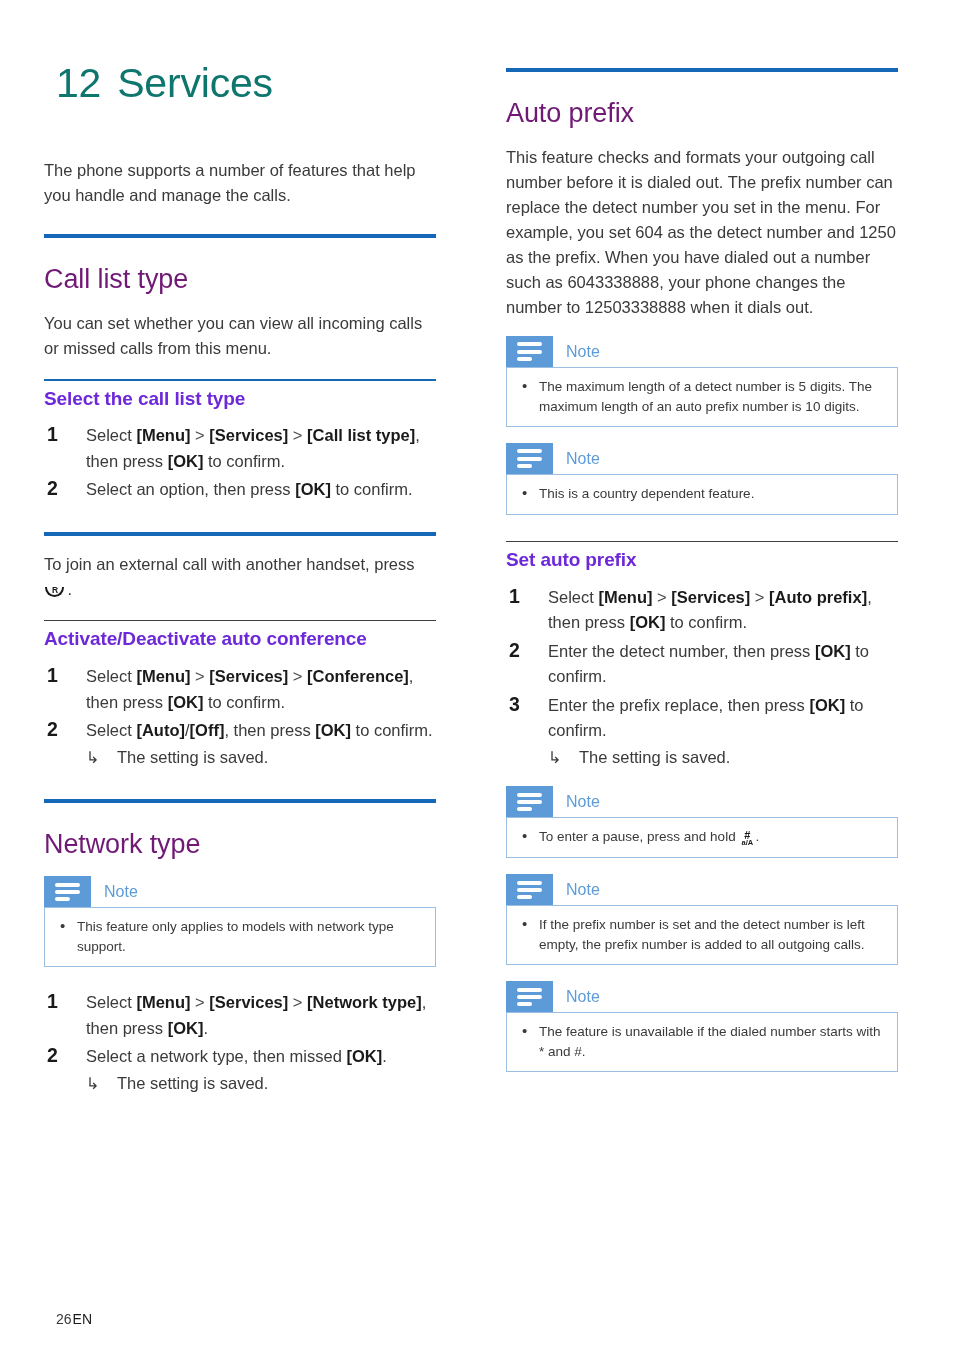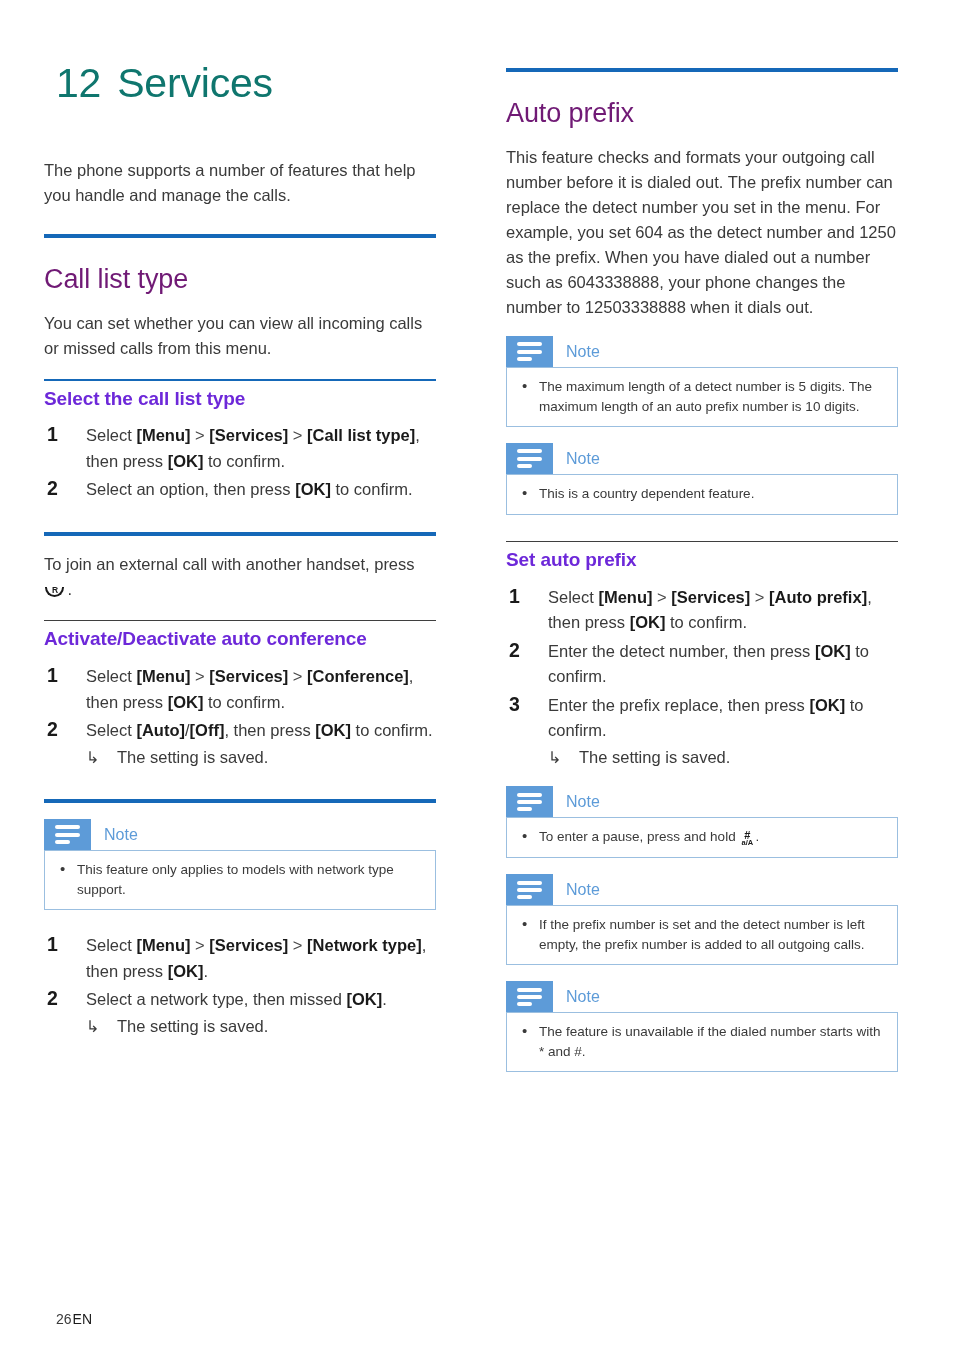--- a/index.html
+++ b/index.html
@@ -300,20 +300,21 @@
         <ol class="steps">
             <li><span class="step-num">1</span><span>Select </span><b>[Menu]</b><span class="gt"> &gt; </span><b>[Services]</b><span class="gt"> &gt; </span><b>[Conference]</b><span>, then press </span><b>[OK]</b><span> to confirm.</span></li>
             <li><span class="step-num">2</span><span>Select </span><b>[Auto]</b><span>/</span><b>[Off]</b><span>, then press </span><b>[OK]</b><span> to confirm.</span><span class="result"><span class="arrow">↳</span>The setting is saved.</span></li>
           </ol>
       </div>
 
       <div class="spacer-lg"></div>
 
       <div class="block">
         <div class="rule-thick"></div>
+        <h2 class="h-section">Network type</h2>
         <div>
             <div class="note">
               <div class="note-header">
                 <span class="note-icon">
                   <span class="bar bar1"></span>
                   <span class="bar bar2"></span>
                   <span class="bar bar3"></span>
                 </span>
                 <span class="note-title">Note</span>
               </div>

